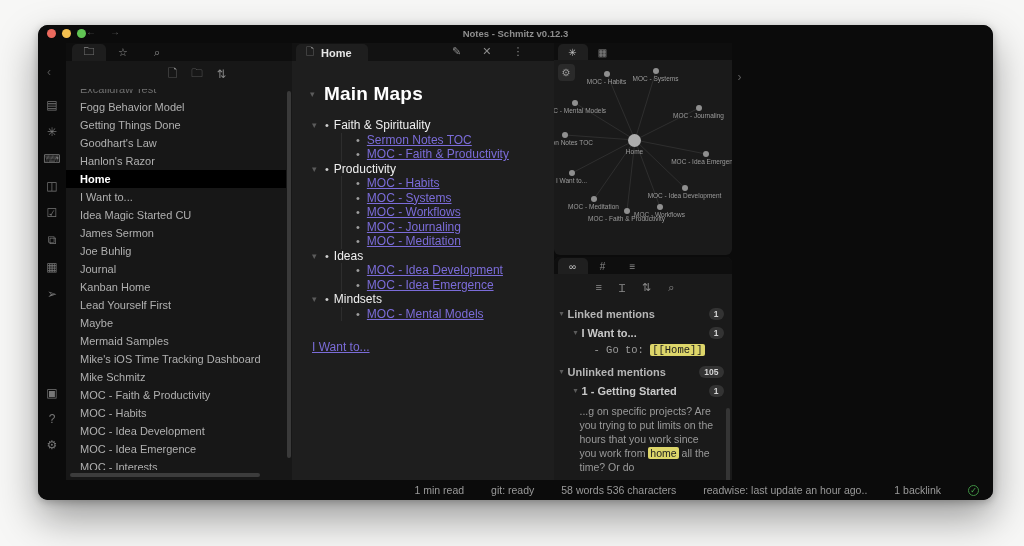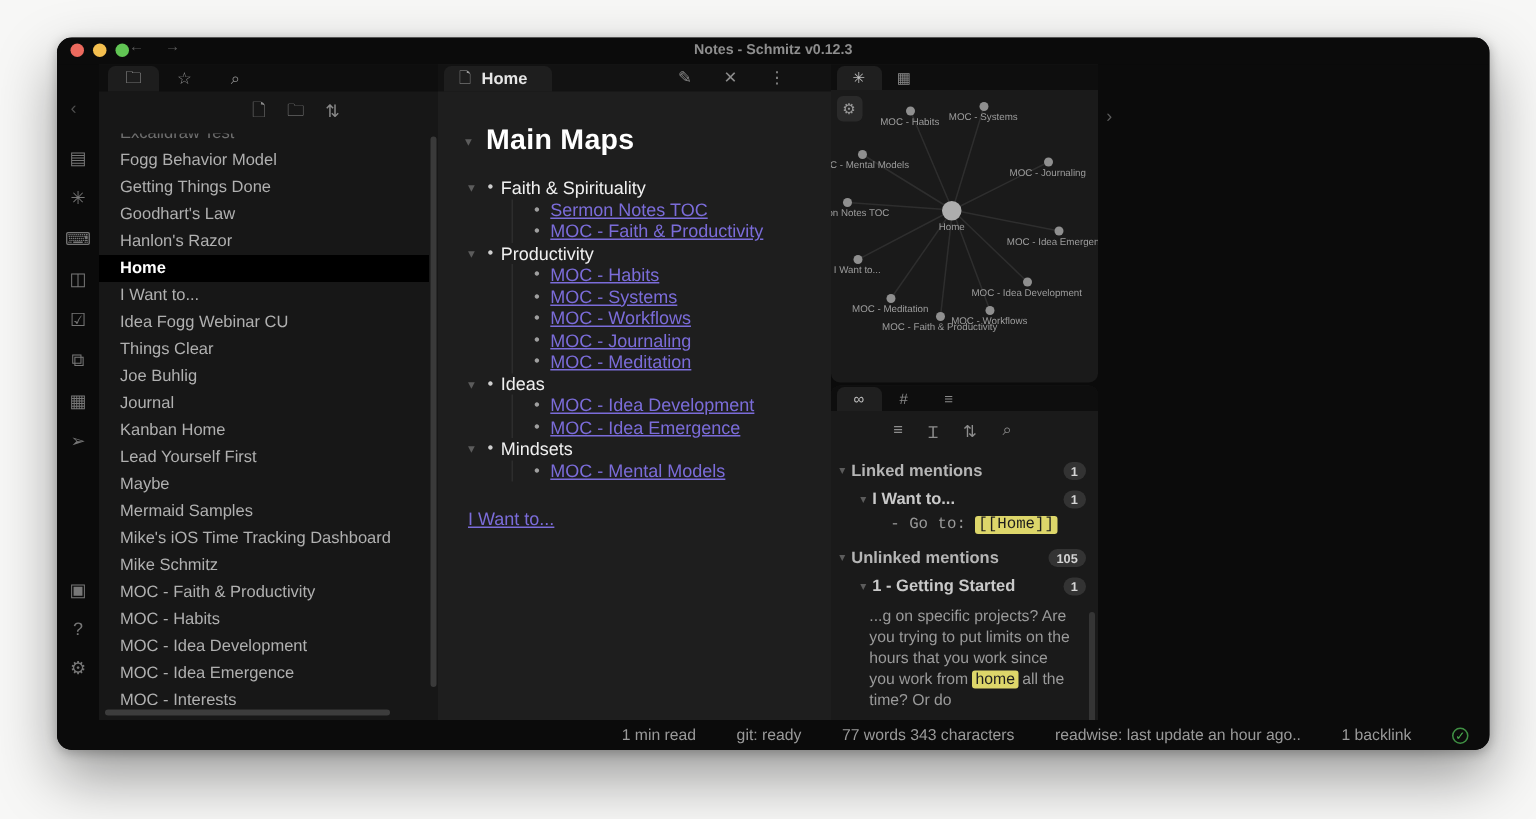--- a/index.html
+++ b/index.html
@@ -156,22 +156,22 @@
         <span>⇅</span>
       </div>
       <div class="filelist">
         <div class="fileitem clipped">Excalidraw Test</div>
         <div class="fileitem">Fogg Behavior Model</div>
         <div class="fileitem">Getting Things Done</div>
         <div class="fileitem">Goodhart's Law</div>
         <div class="fileitem">Hanlon's Razor</div>
         <div class="fileitem selected">Home</div>
         <div class="fileitem">I Want to...</div>
-        <div class="fileitem">Idea Fogg Webinar CU</div>
-        <div class="fileitem">Things Clear</div>
+        <div class="fileitem">Idea Magic Started CU</div>
+        <div class="fileitem">James Sermon</div>
         <div class="fileitem">Joe Buhlig</div>
         <div class="fileitem">Journal</div>
         <div class="fileitem">Kanban Home</div>
         <div class="fileitem">Lead Yourself First</div>
         <div class="fileitem">Maybe</div>
         <div class="fileitem">Mermaid Samples</div>
         <div class="fileitem">Mike's iOS Time Tracking Dashboard</div>
         <div class="fileitem">Mike Schmitz</div>
         <div class="fileitem">MOC - Faith &amp; Productivity</div>
         <div class="fileitem">MOC - Habits</div>
@@ -402,19 +402,19 @@
     </div>
 
     <div class="rightstrip">
       <div class="expand-chevron">›</div>
     </div>
   </div>
 
   <div class="statusbar">
     <span>1 min read</span>
     <span>git: ready</span>
-    <span>77 words 343 characters</span>
+    <span>58 words 536 characters</span>
     <span>readwise: last update an hour ago..</span>
     <span>1 backlink</span>
     <span class="synccheck">✓</span>
   </div>
 
 </div>
 
 </body></html>

